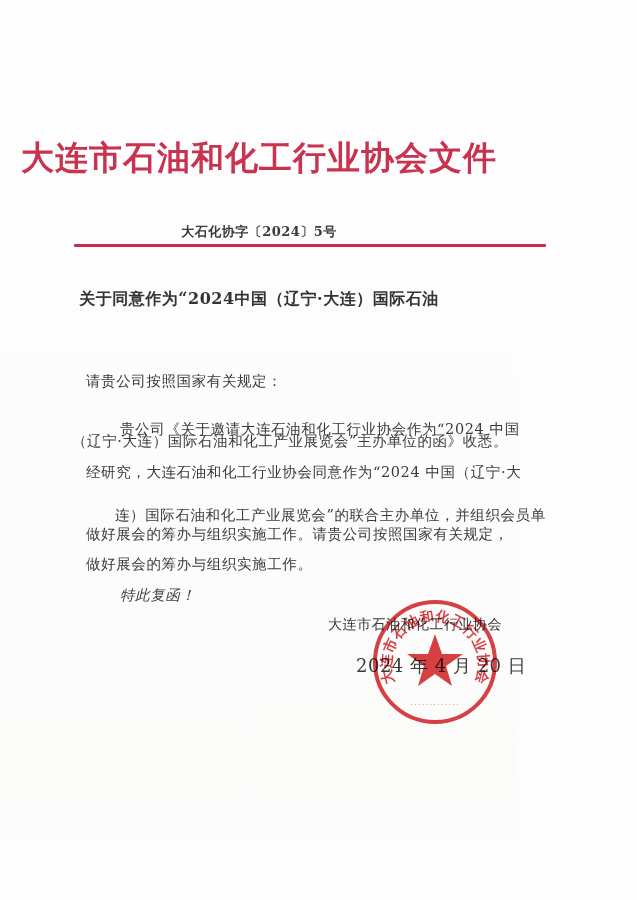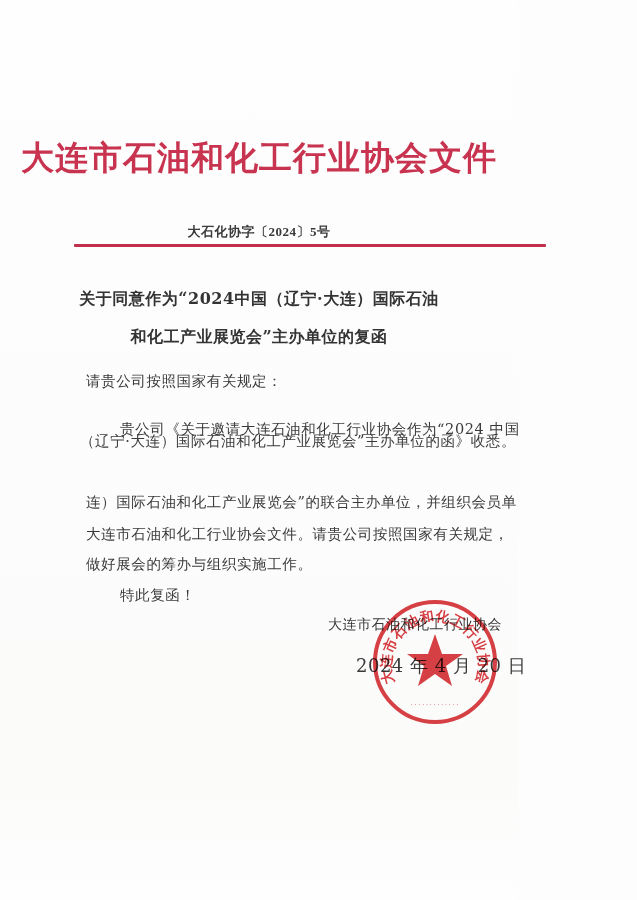--- a/index.html
+++ b/index.html
@@ -35,21 +35,20 @@
     }
     .doc-number {
       position: absolute;
       left: 0; right: 0;
       top: 223px;
       text-align: center;
       font-size: 13px;
       font-weight: bold;
       color: #3a3a3a;
       letter-spacing: 0.5px;
-      font-family: Liberation Serif, serif;
     }
     .red-rule {
       position: absolute;
       left: 74px;
       width: 472px;
       top: 244px;
       height: 3px;
       background: #c0304a;
       border-radius: 1px;
     }
@@ -99,31 +98,31 @@
 
 <div class="page">
 
   <div class="red-header">大连市石油和化工行业协会文件</div>
 
   <div class="doc-number">大石化协字〔2024〕5号</div>
 
   <div class="red-rule"></div>
 
   <div class="title l1">关于同意作为“2024中国（辽宁·大连）国际石油</div>
-  <div class="title l2">和化工产业展览会”主办单位的复函</div>
 
   <div class="line" style="top:372px;">请贵公司按照国家有关规定：</div>
 
   <div class="line indent" style="top:420px;">贵公司《关于邀请大连石油和化工行业协会作为“2024 中国</div>
-  <div class="line" style="top:432px; left:80px;">（辽宁·大连）国际石油和化工产业展览会”主办单位的函》收悉。</div>
-  <div class="line" style="top:493px;">连）国际石油和化工产业展览会”的联合主办单位，并组织会员单</div>
-  <div class="line" style="top:525px;">大连市石油和化工行业协会文件。请贵公司按照国家有关规定，</div>
+  <div class="line" style="top:432px; left:72px;">（辽宁·大连）国际石油和化工产业展览会”主办单位的函》收悉。</div>
+  <div class="line" style="top:463px;">经研究，大连石油和化工行业协会同意作为“2024 中国（辽宁·大</div>
+  <div class="line" style="top:506px;margin-left:29px;">连）国际石油和化工产业展览会”的联合主办单位，并组织会员单</div>
+  <div class="line" style="top:525px;">做好展会的筹办与组织实施工作。请贵公司按照国家有关规定，</div>
   <div class="line" style="top:555px;text-align:center;">做好展会的筹办与组织实施工作。</div>
 
-  <div class="line indent" style="top:586px;">特此复函！</div>
+  <div class="line indent" style="top:586px;font-style:italic;">特此复函！</div>
 
   <div class="signature">大连市石油和化工行业协会</div>
   <div class="date">2024 年 4 月 20 日</div>
 
   <svg class="seal" viewBox="0 0 128 128">
     <defs>
       <path id="sealArc" d="M 22 80 A 44 44 0 1 1 106 80" fill="none"></path>
     </defs>
     <circle cx="64" cy="64" r="60" fill="none" stroke="#d4262b" stroke-width="4"></circle>
     <text font-family="DejaVu Serif, serif" font-size="14" fill="#d4262b" font-weight="bold" letter-spacing="0.5">

